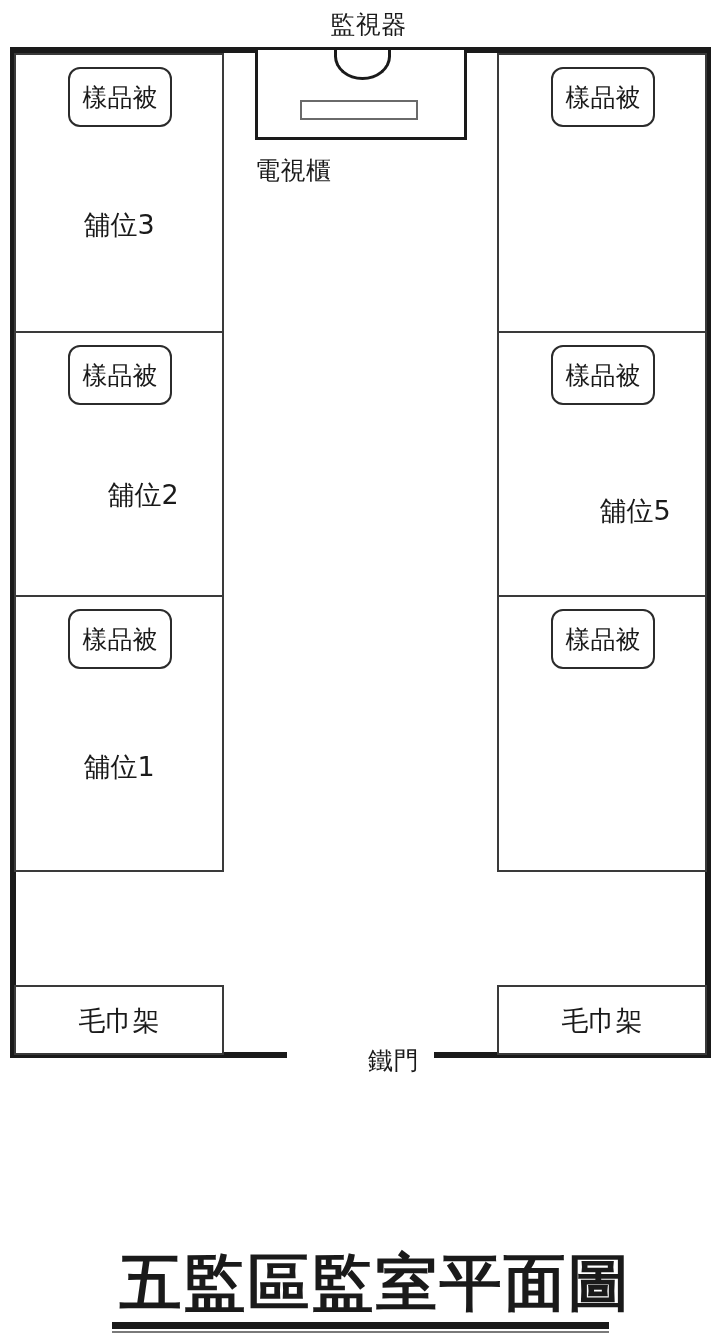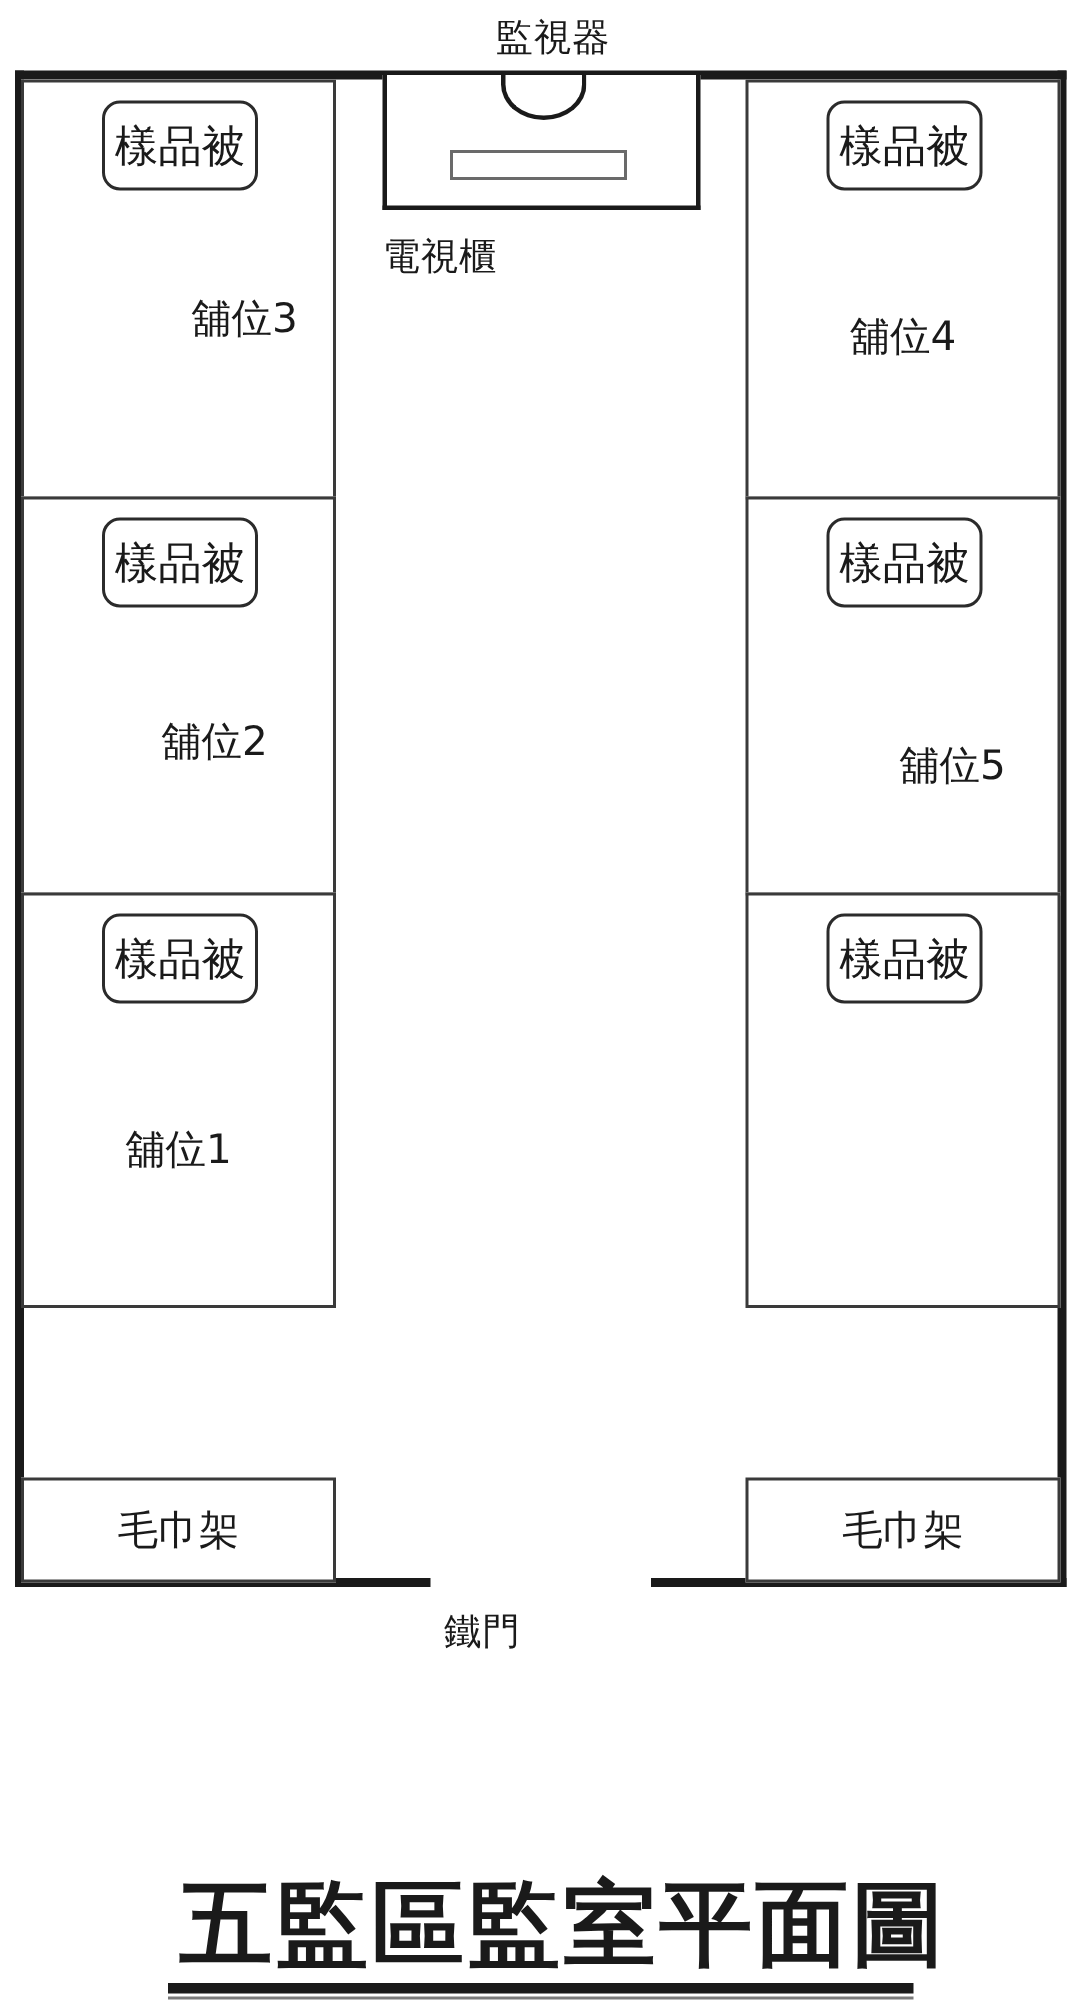--- a/index.html
+++ b/index.html
@@ -58,21 +58,21 @@
   
   .quilt {
     position: absolute;
     box-sizing: border-box;
     border: 2px solid #2b2b2b;
     border-radius: 12px;
     background: #ffffff;
     display: flex;
     align-items: center;
     justify-content: center;
-    font-size: 29px;
+    font-size: 25px;
     line-height: 1;
     color: #1a1a1a;
     white-space: nowrap;
   }
 
   
   .tv-cabinet {
     position: absolute;
     box-sizing: border-box;
     border: 3px solid #1a1a1a;
@@ -149,47 +149,46 @@
   <div class="wall" style="left:10px; top:47px; width:701px; height:6px;"></div>
 
   <div class="wall" style="left:10px; top:47px; width:6px; height:1011px;"></div>
 
   <div class="wall" style="left:705px; top:47px; width:6px; height:1011px;"></div>
 
   <div class="wall" style="left:10px; top:1052px; width:277px; height:6px;"></div>
 
   <div class="wall" style="left:434px; top:1052px; width:277px; height:6px;"></div>
 
-  <div class="ext-label" style="left:296px; width:148px; text-align:left; top:1048px;margin-top:27px;">鐵門</div>
+  <div class="ext-label" style="left:271px; width:148px; text-align:right; top:1048px;">鐵門</div>
 
   <div class="tv-cabinet" style="left:255px; top:50px; width:212px; height:90px;"></div>
 
   <div class="monitor" style="left:334px; top:50px; width:57px; height:30px;"></div>
 
   <div class="tv-screen" style="left:300px; top:100px; width:118px; height:20px;"></div>
   <div class="ext-label" style="left:255px; width:212px; text-align:left; top:158px;">電視櫃</div>
 
   <div class="bunk" style="left:14px; top:53px; width:210px; height:280px;">
     <div class="quilt" style="left:52px; top:12px; width:104px; height:60px;">樣品被</div>
-    <div class="bunk-label" style="top:144px;padding-left:44px;">舖位3</div>
+    <div class="bunk-label" style="top:156px;">舖位3</div>
   </div>
 
   <div class="bunk" style="left:14px; top:331px; width:210px; height:266px;">
     <div class="quilt" style="left:52px; top:12px; width:104px; height:60px;">樣品被</div>
     <div class="bunk-label" style="top:148px;margin-left:24px;">舖位2</div>
   </div>
 
   <div class="bunk" style="left:14px; top:595px; width:210px; height:277px;">
     <div class="quilt" style="left:52px; top:12px; width:104px; height:60px;">樣品被</div>
     <div class="bunk-label" style="top:156px;">舖位1</div>
   </div>
 
   <div class="bunk" style="left:497px; top:53px; width:210px; height:280px;">
     <div class="quilt" style="left:52px; top:12px; width:104px; height:60px;">樣品被</div>
-    <div class="bunk-label" style="top:156px;">舖位4</div>
   </div>
 
   <div class="bunk" style="left:497px; top:331px; width:210px; height:266px;">
     <div class="quilt" style="left:52px; top:12px; width:104px; height:60px;">樣品被</div>
     <div class="bunk-label" style="top:164px;margin-left:33px;">舖位5</div>
   </div>
 
   <div class="bunk" style="left:497px; top:595px; width:210px; height:277px;">
     <div class="quilt" style="left:52px; top:12px; width:104px; height:60px;">樣品被</div>
   </div>

